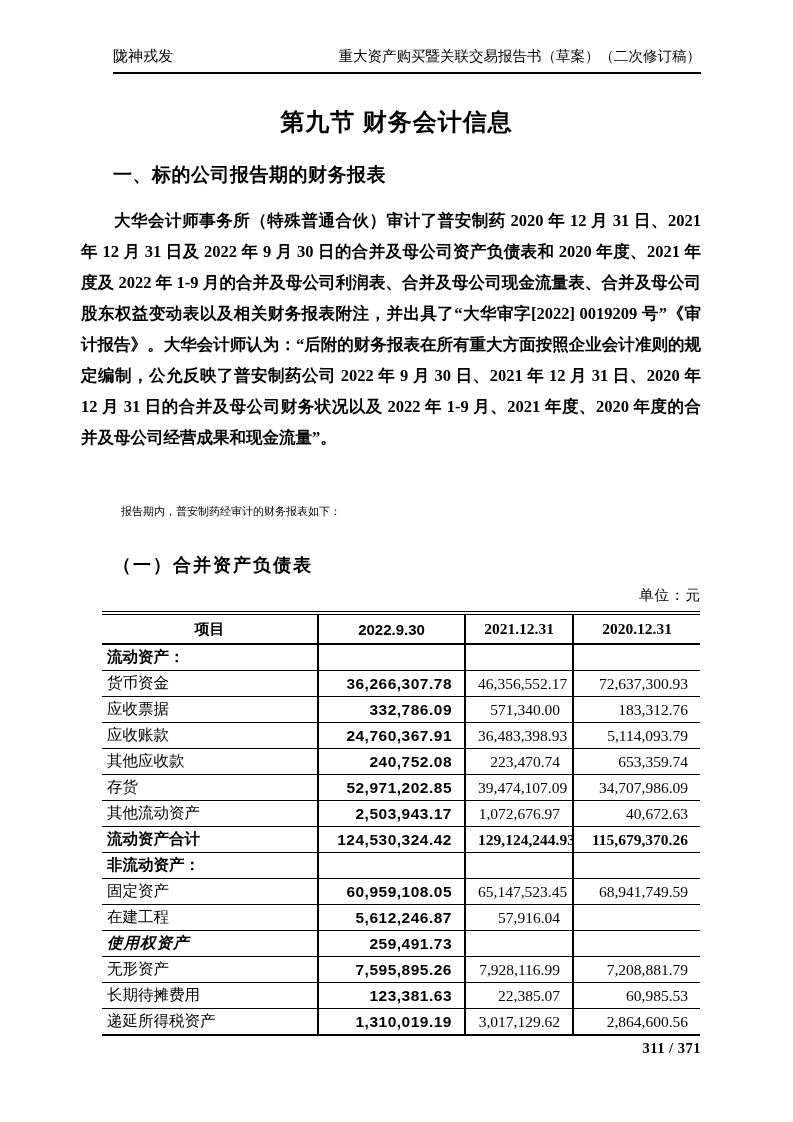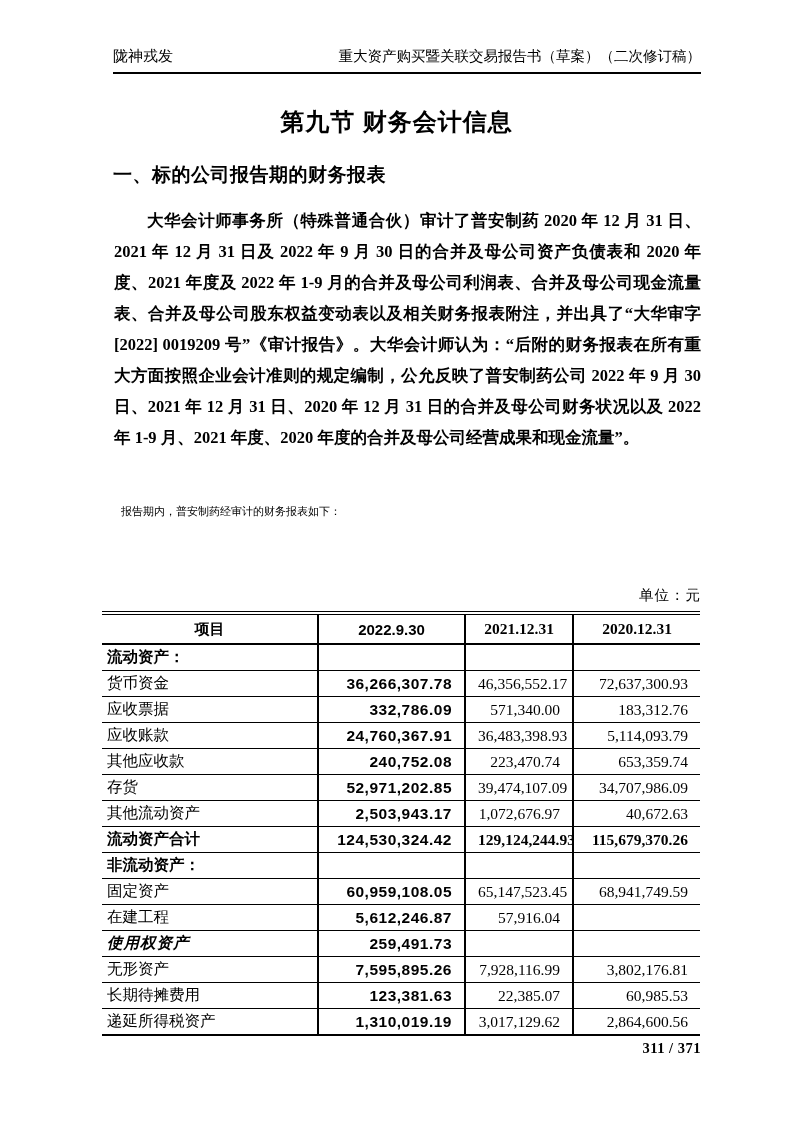--- a/index.html
+++ b/index.html
@@ -23,21 +23,21 @@
     font-weight:bold;font-size:24px;letter-spacing:1px;
   }
   
   .section-heading{
     position:absolute;left:113px;top:162px;
     font-family:"Liberation Sans","DejaVu Sans",sans-serif;
     font-weight:bold;font-size:19px;letter-spacing:0.5px;
   }
   
   .para-main{
-    position:absolute;left:114px;right:92px;top:205px;
+    position:absolute;left:81px;right:92px;top:205px;
     font-size:16.5px;font-weight:bold;line-height:31px;
     text-align:justify;text-indent:2em;margin:0;
   }
   .para-note{
     position:absolute;left:99px;right:92px;top:496px;
     font-size:11px;line-height:30px;text-indent:2em;margin:0;
   }
   .subsection-heading{
     position:absolute;left:113px;top:553px;
     font-size:18px;font-weight:bold;letter-spacing:2px;
@@ -96,20 +96,21 @@
   </div>
 
   <div class="chapter-title">第九节 财务会计信息</div>
 
   <div class="section-heading">一、标的公司报告期的财务报表</div>
 
   <p class="para-main">大华会计师事务所（特殊普通合伙）审计了普安制药 2020 年 12 月 31 日、2021 年 12 月 31 日及 2022 年 9 月 30 日的合并及母公司资产负债表和 2020 年度、2021 年度及 2022 年 1-9 月的合并及母公司利润表、合并及母公司现金流量表、合并及母公司股东权益变动表以及相关财务报表附注，并出具了“大华审字[2022] 0019209 号”《审计报告》。大华会计师认为：“后附的财务报表在所有重大方面按照企业会计准则的规定编制，公允反映了普安制药公司 2022 年 9 月 30 日、2021 年 12 月 31 日、2020 年 12 月 31 日的合并及母公司财务状况以及 2022 年 1-9 月、2021 年度、2020 年度的合并及母公司经营成果和现金流量”。</p>
 
   <p class="para-note">报告期内，普安制药经审计的财务报表如下：</p>
 
+  <div class="subsection-heading">（一）合并资产负债表</div>
 
   <div class="unit-label">单位：元</div>
 
   <table class="bs">
     <colgroup>
       <col class="c1">
         <col class="c2">
         <col class="c3">
         <col class="c4">
     </colgroup>
@@ -191,21 +192,21 @@
         <tr class="row-kaiti">
           <td class="c-label">使用权资产</td>
           <td class="c-num c-2022">259,491.73</td>
           <td class="c-num"></td>
           <td class="c-num"></td>
         </tr>
         <tr class="row-normal">
           <td class="c-label">无形资产</td>
           <td class="c-num c-2022">7,595,895.26</td>
           <td class="c-num">7,928,116.99</td>
-          <td class="c-num">3,802,176.81</td>
+          <td class="c-num">7,208,881.79</td>
         </tr>
         <tr class="row-normal">
           <td class="c-label">长期待摊费用</td>
           <td class="c-num c-2022">123,381.63</td>
           <td class="c-num">22,385.07</td>
           <td class="c-num">60,985.53</td>
         </tr>
         <tr class="row-normal">
           <td class="c-label">递延所得税资产</td>
           <td class="c-num c-2022">1,310,019.19</td>

